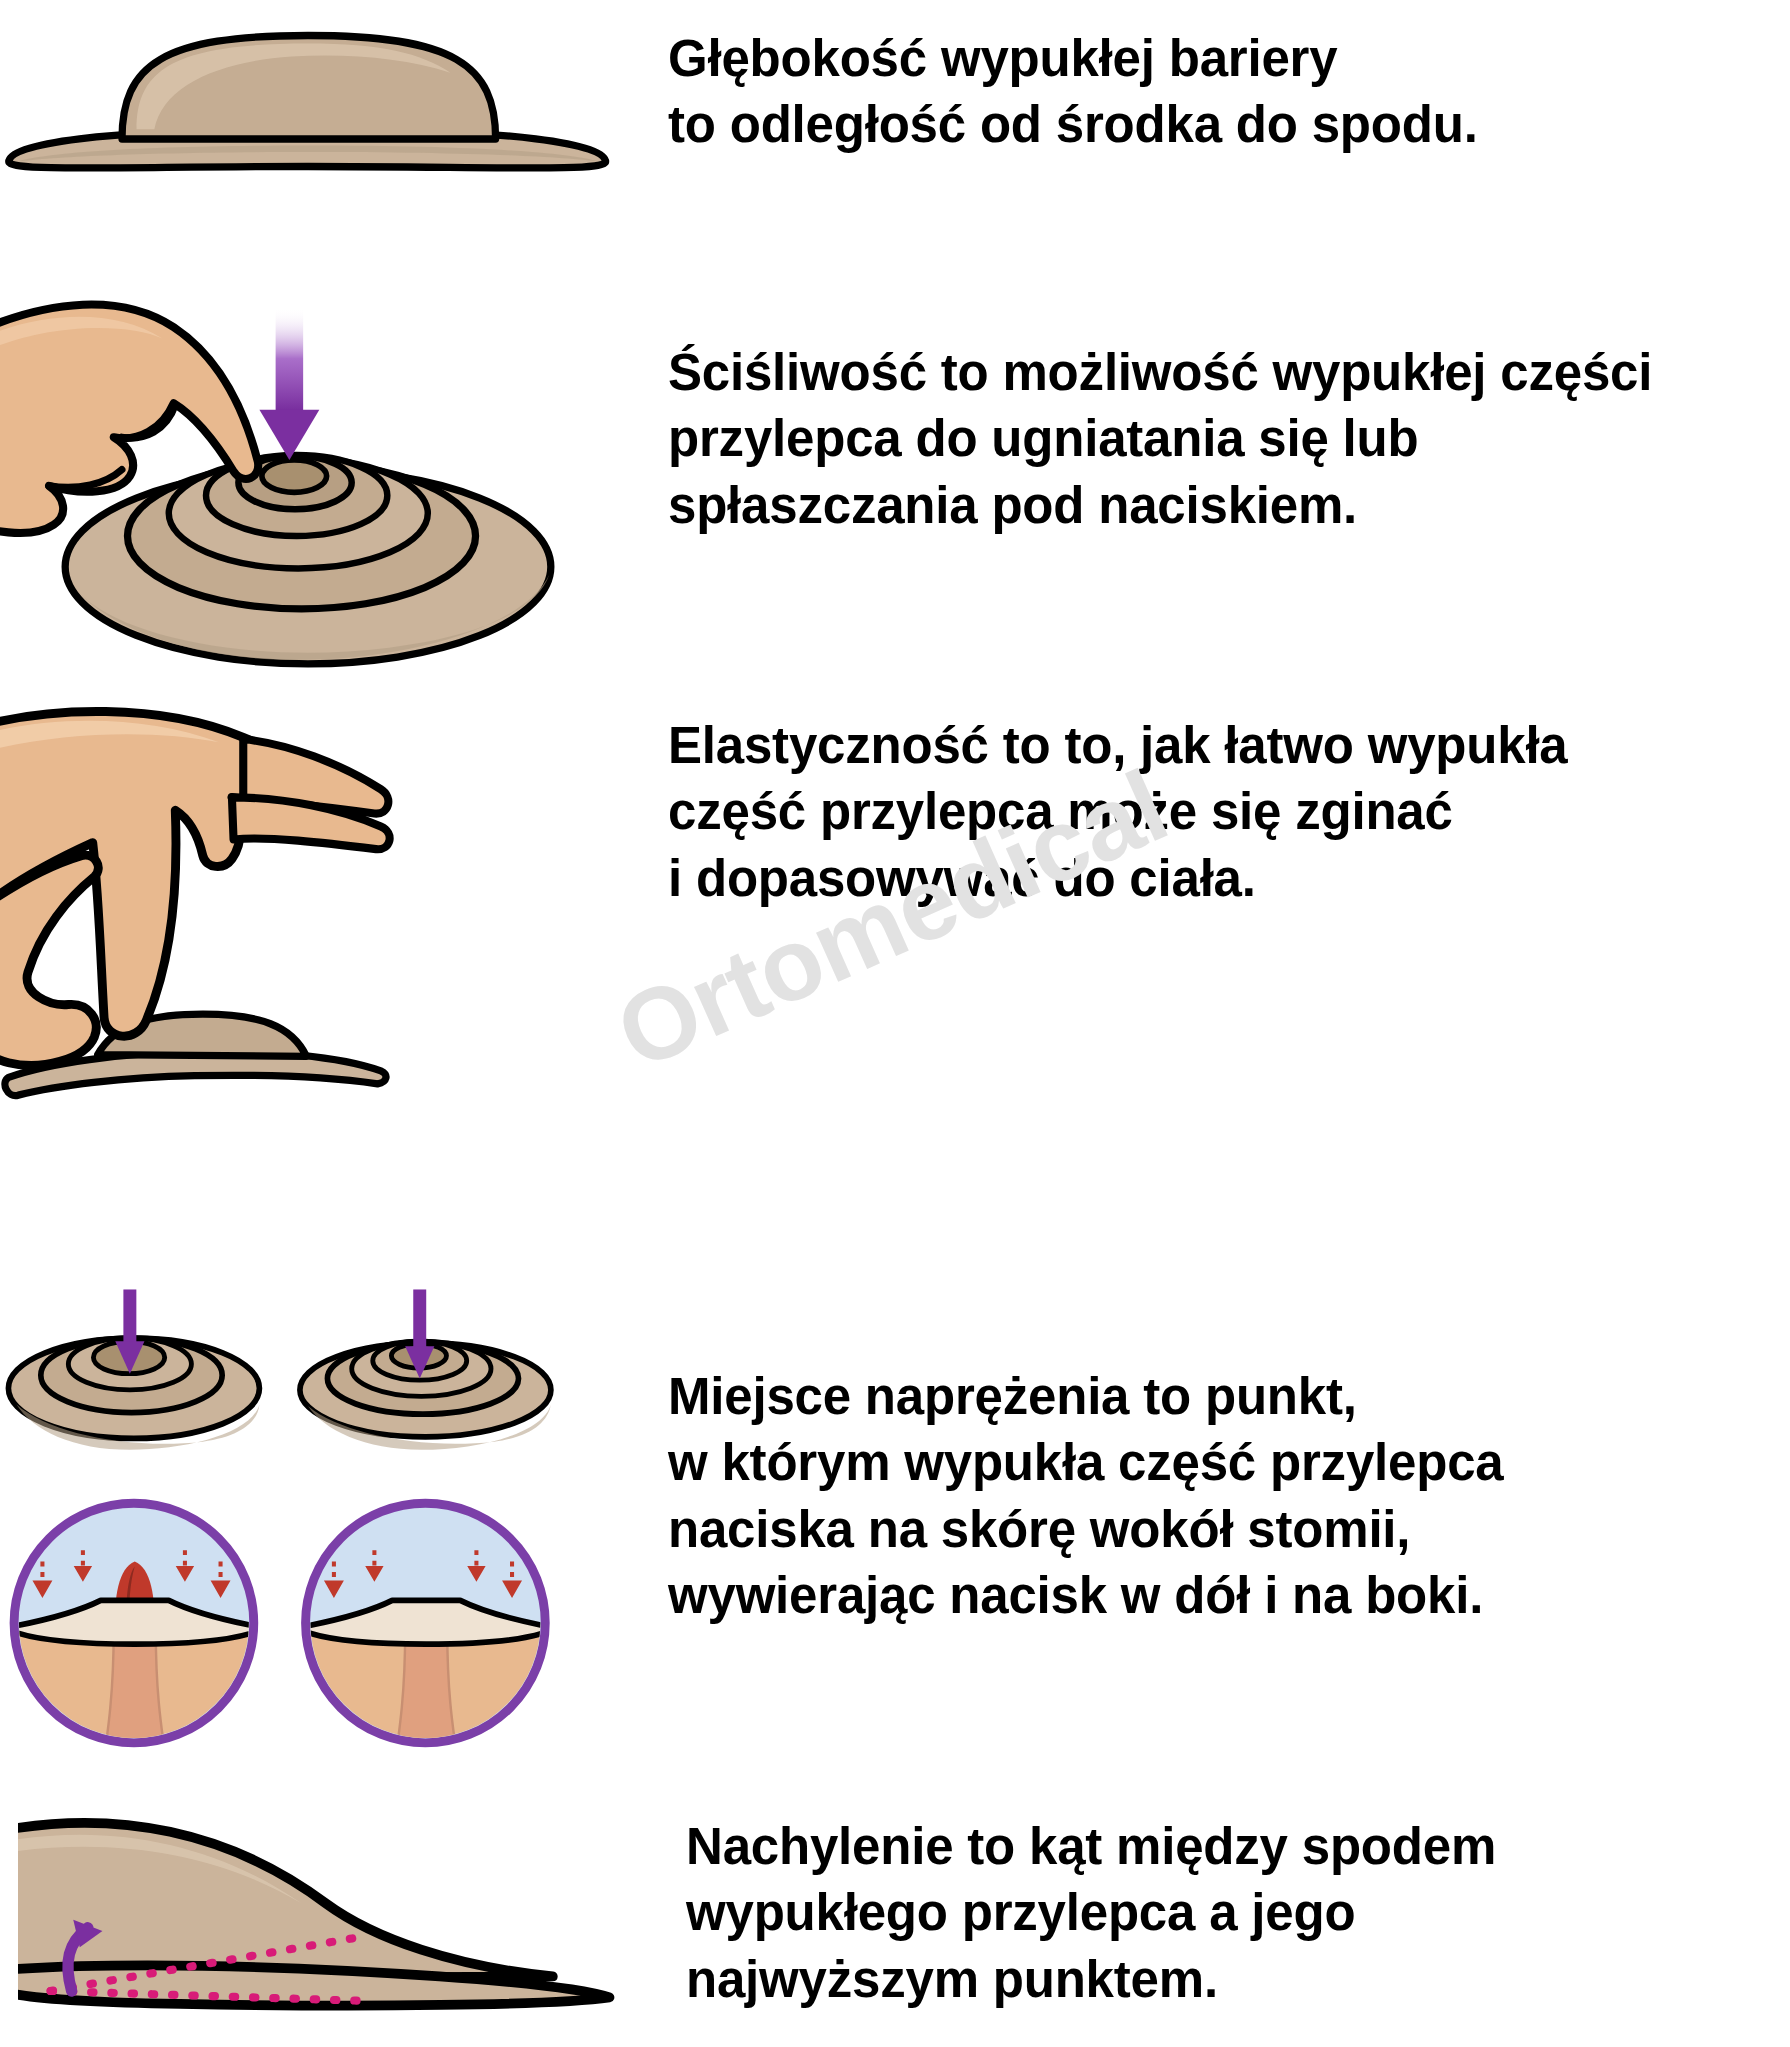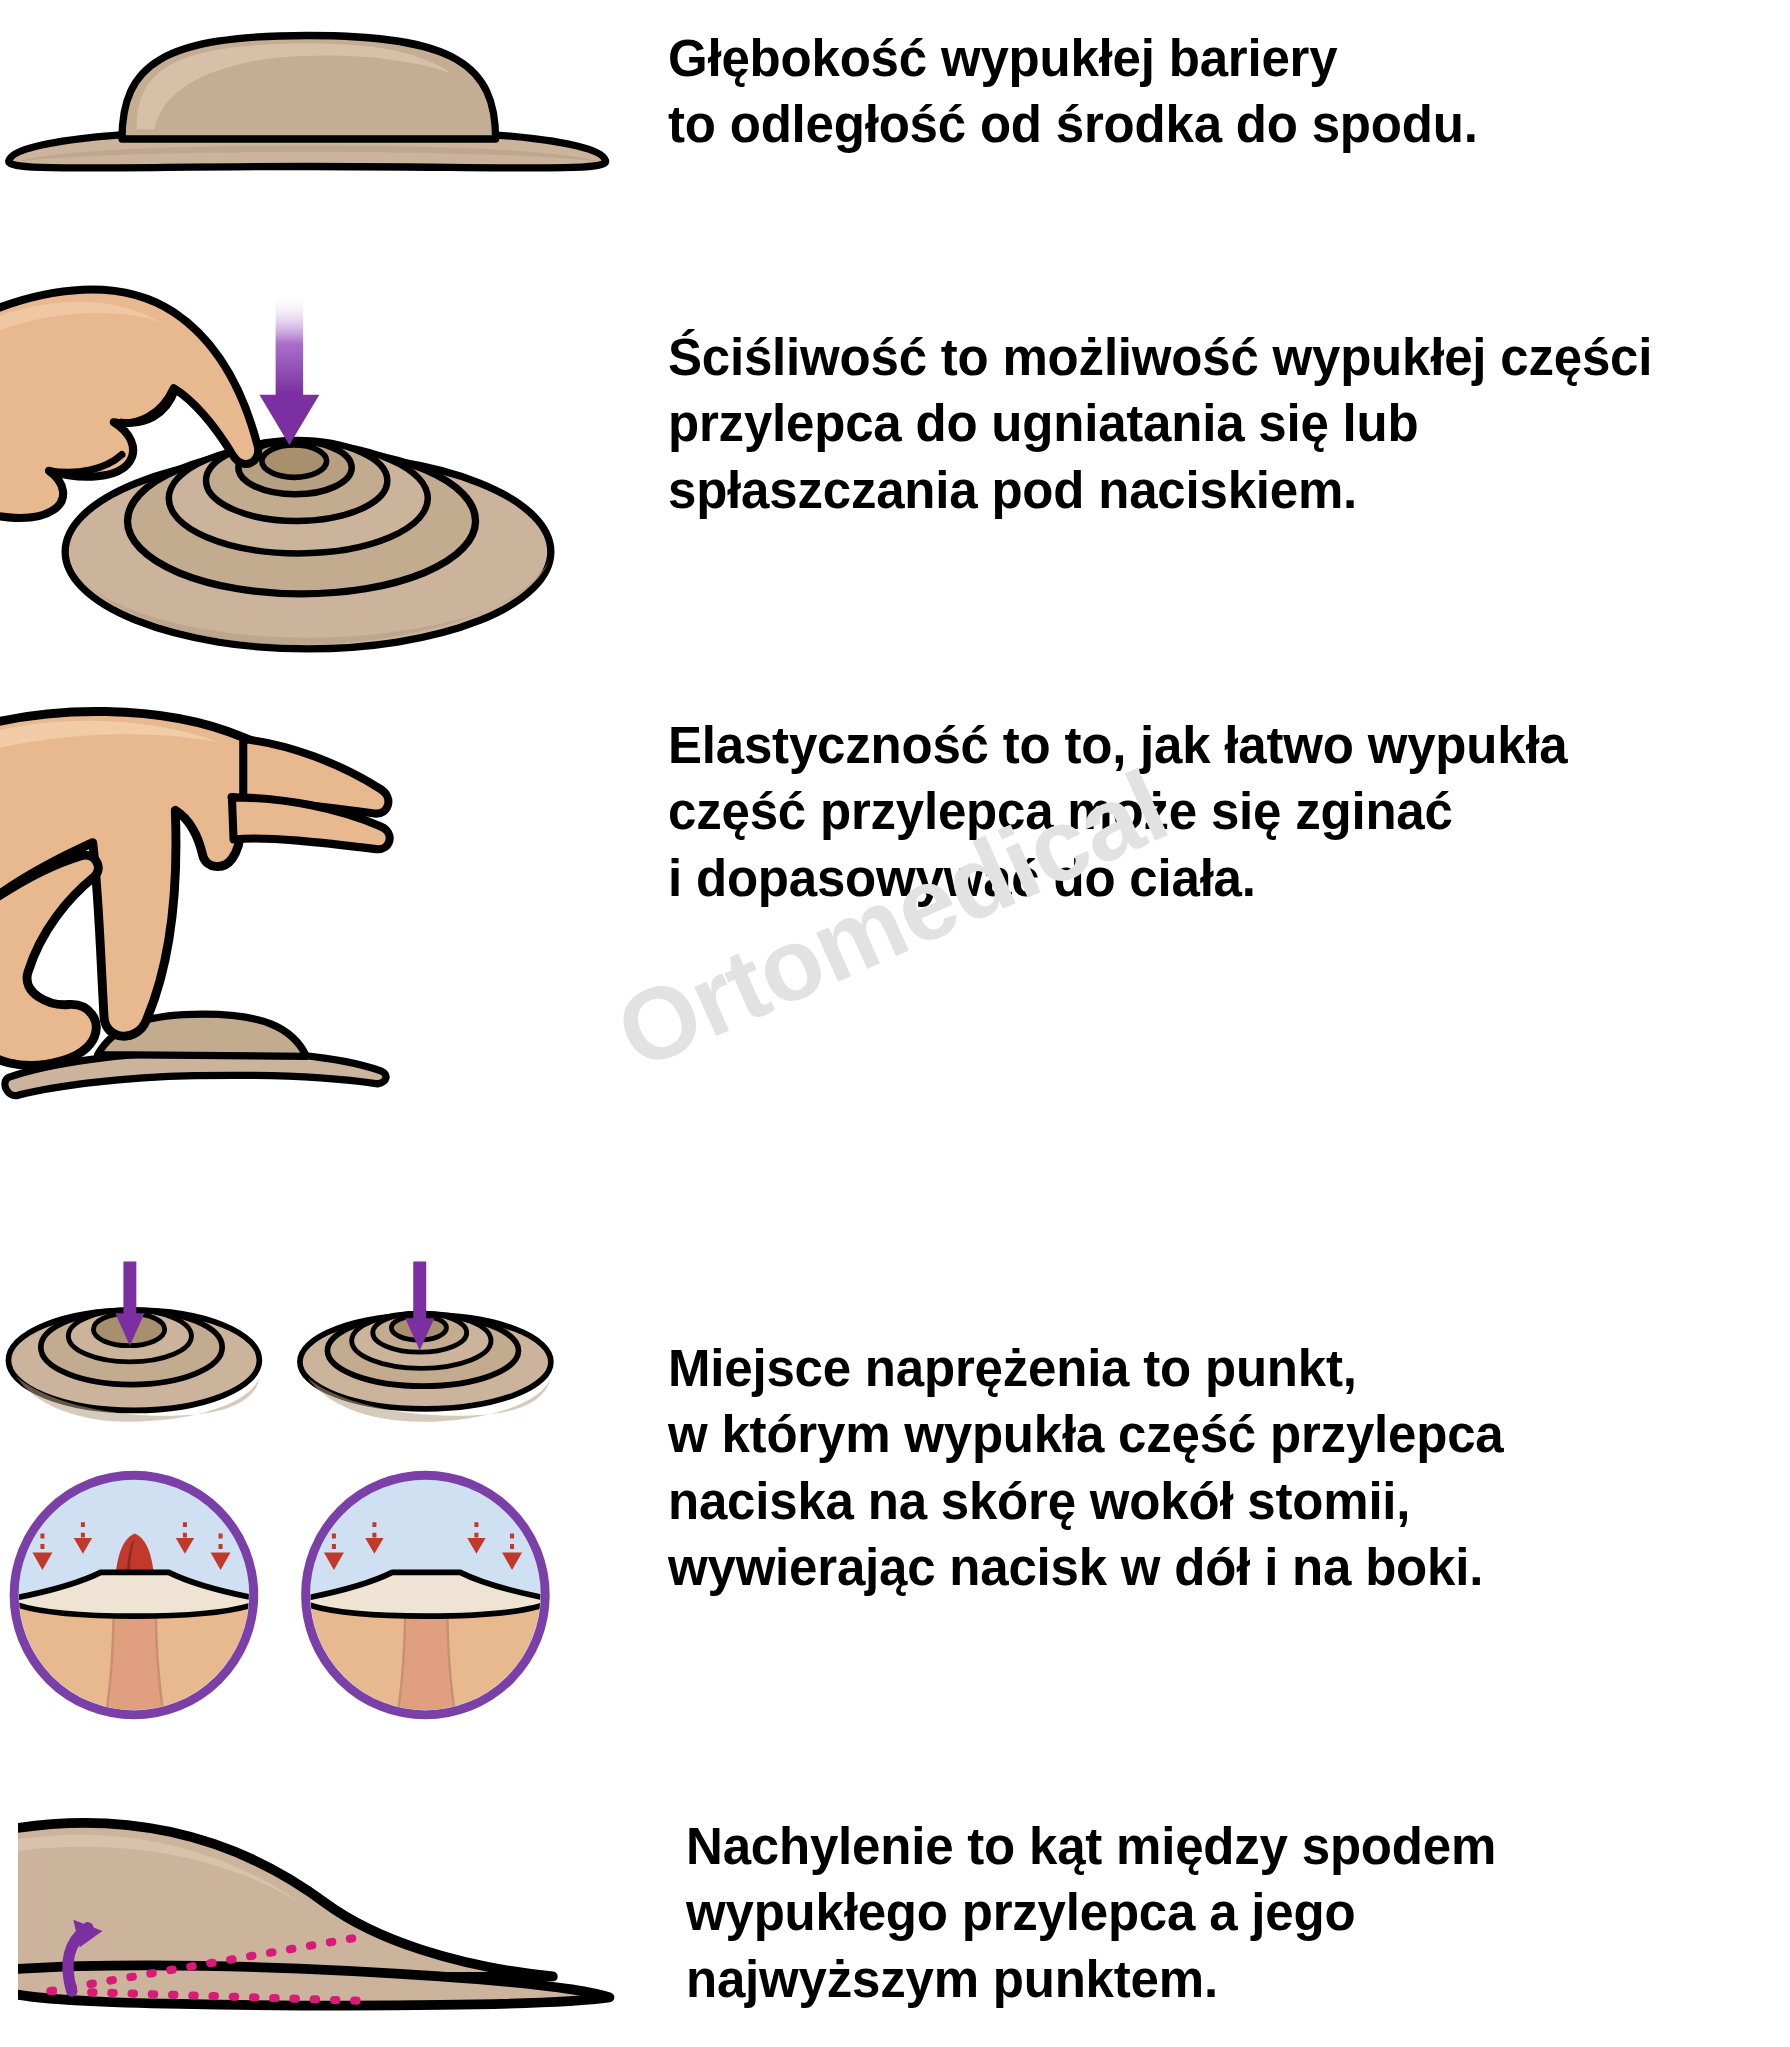--- a/index.html
+++ b/index.html
@@ -65,25 +65,25 @@
     font-size: 51px;
     line-height: 1.30;
     font-weight: 700;
     letter-spacing: -0.2px;
     white-space: pre-line;
   }
 
   
   #row-depth       { top: 8px;   }
   #row-depth .text-col      { padding-top: 18px; }
-  #row-softness    { top: 228px;  }
+  #row-softness    { top: 243px;  }
   #row-softness .text-col   { padding-top: 97px; }
   #row-flexibility { top: 697px;  }
   #row-flexibility .text-col{ padding-top: 16px; }
-  #row-tension     { top: 1255px; justify-content: space-between; }
+  #row-tension     { top: 1283px; justify-content: space-between; }
   #row-tension .text-col    { padding-top: 81px; }
   #row-tilt        { top: 1782px; margin-left: 18px; }
   #row-tilt .text-col       { padding-top: 32px; }
 
   svg { display: block; }
 </style>
 </head>
 <body>
 
 <div id="watermark">

